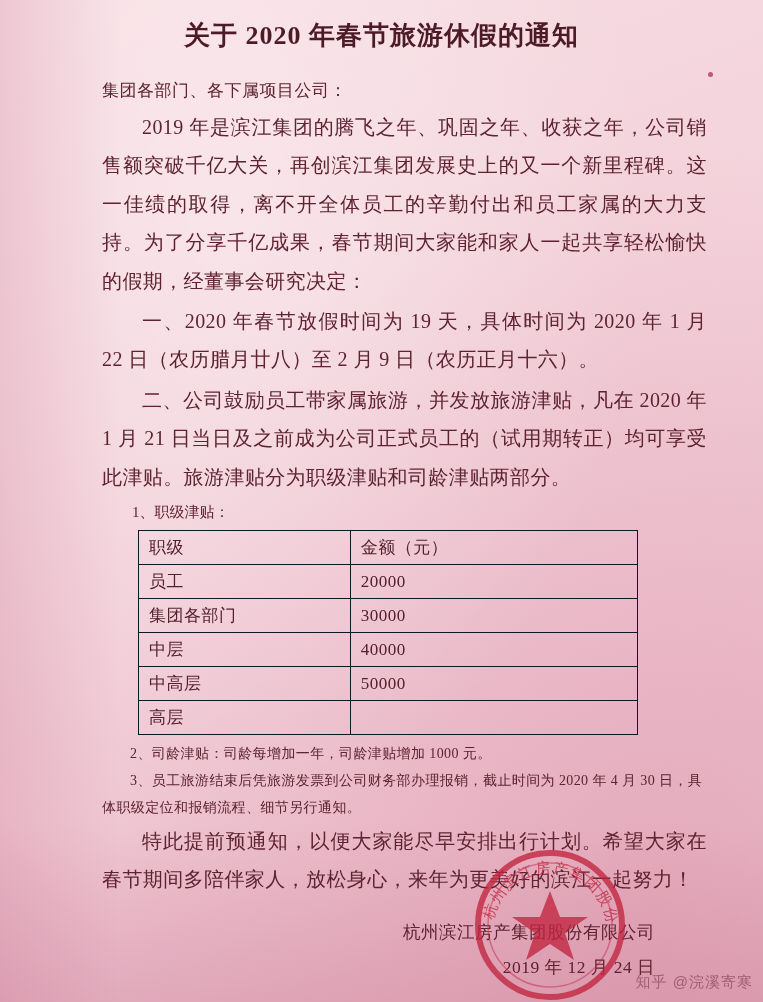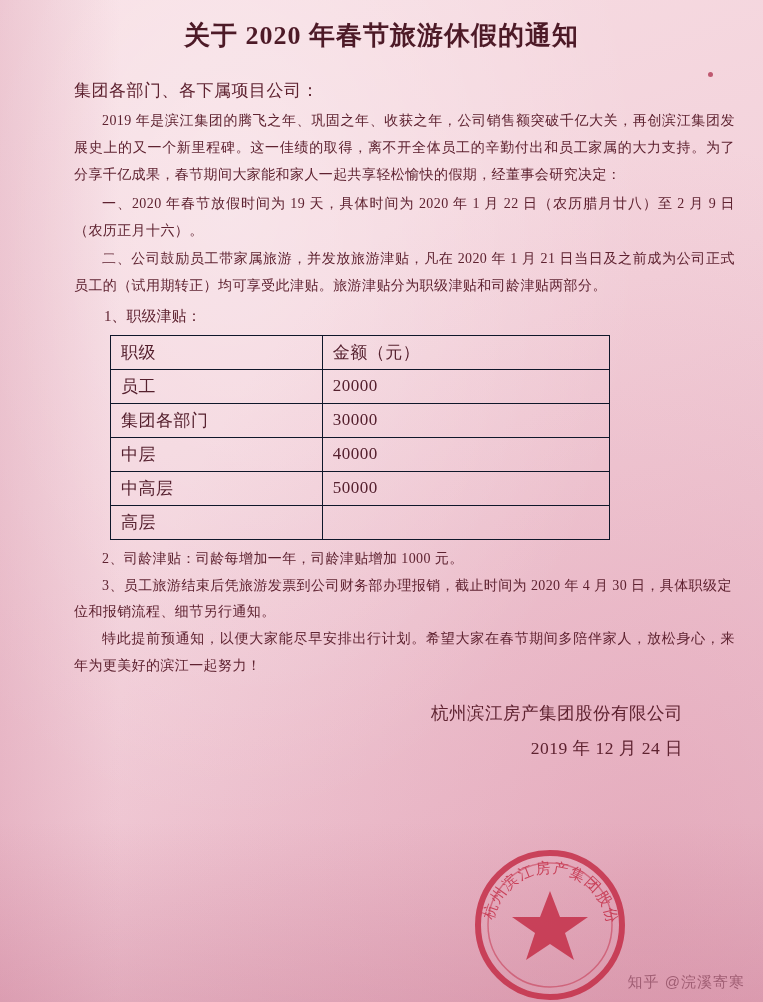--- a/index.html
+++ b/index.html
@@ -31,40 +31,40 @@
     pointer-events: none;
   }
   .shade-bottom {
     position: absolute;
     left: 0; right: 0; bottom: 0; height: 180px;
     background: linear-gradient(0deg, rgba(190,100,130,0.25) 0%, rgba(190,100,130,0) 100%);
     pointer-events: none;
   }
   .content {
     position: relative;
-    padding: 0 18px;
+    padding: 0 46px;
     z-index: 2;
   }
   .doc-title {
     text-align: center;
     font-size: 26px;
     font-weight: bold;
     letter-spacing: 1px;
     margin-top: 18px;
     margin-bottom: 26px;
     color: #4d1a27;
     font-family: "Liberation Serif", serif;
   }
   .addressee {
     font-size: 17px;
     margin: 0 0 6px 56px;
     letter-spacing: 0.5px;
   }
   p.body-para {
-    font-size: 14px;
+    font-size: 20px;
     line-height: 1.92;
     margin: 0 0 2px 0;
     text-indent: 2em;
     text-align: justify;
     letter-spacing: 0.4px;
     padding: 0 10px 0 56px;
   }
   .sub-item {
     font-size: 14px;
     line-height: 1.92;
@@ -116,21 +116,21 @@
     top: 845px;
     width: 160px;
     height: 160px;
     z-index: 4;
     opacity: 0.78;
     pointer-events: none;
   }
   .stamp svg { display:block; }
   .watermark {
     position: absolute;
-    right: 18px;
+    right: 10px;
     bottom: 10px;
     font-size: 15px;
     color: #8d4a60;
     opacity: 0.75;
     letter-spacing: 1px;
     z-index: 5;
     font-family: "Liberation Sans", sans-serif;
   }
   .dot-mark {
     position: absolute;

